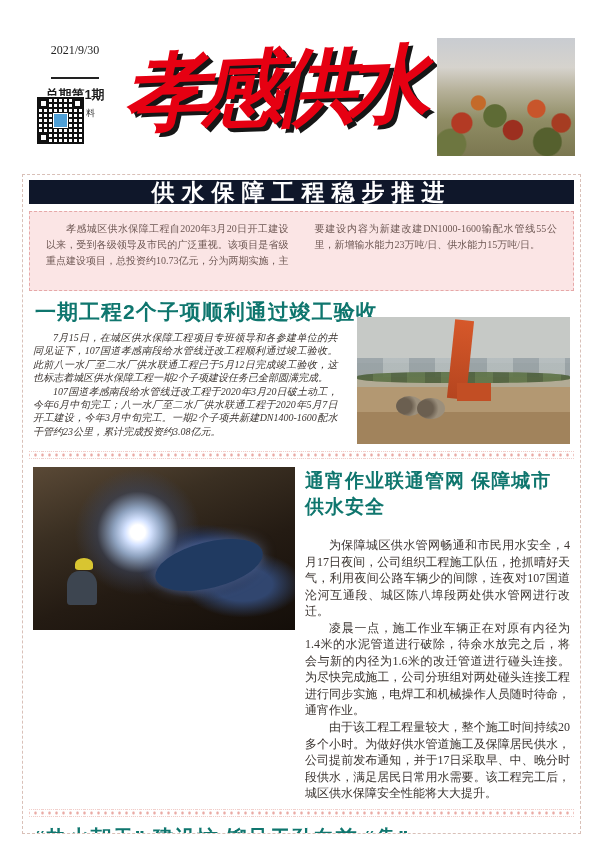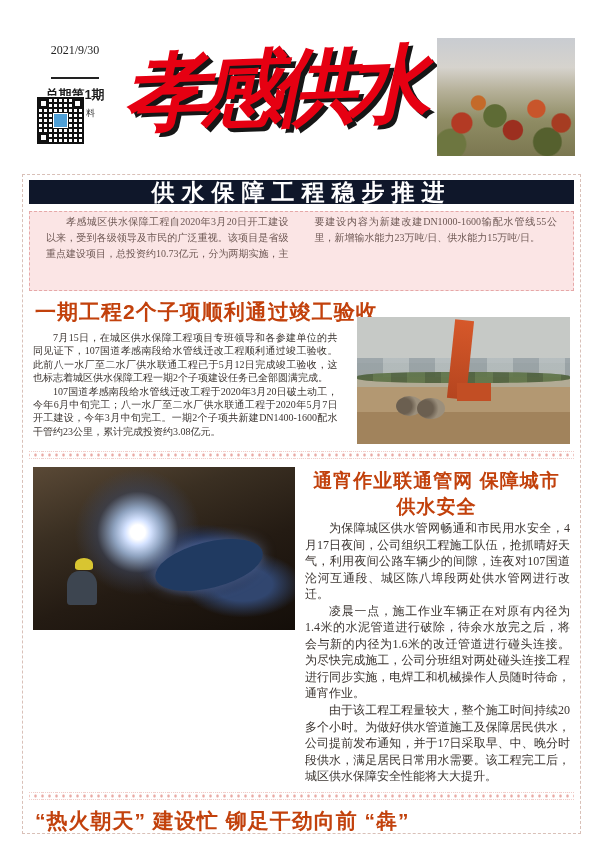--- a/index.html
+++ b/index.html
@@ -59,33 +59,33 @@
   
   .content { position:absolute; left:22px; top:174px; width:559px; height:660px;
     border:1px dashed #d9c0b8; padding:5px 6px 0 6px; background:#fff; overflow:hidden; }
 
   .banner { height:24px; background:#0f172a; color:#ffffff;
     display:flex; align-items:center; justify-content:center;
     font-family:"Liberation Sans","DejaVu Sans",sans-serif;
     font-weight:bold; font-size:23px; letter-spacing:7px; }
 
   .intro { margin-top:7px; background:#fbe5e5; border:1px dashed #e6a8a8;
-    padding:2px 16px 8px; column-count:2; column-gap:26px;
+    padding:9px 16px 8px; column-count:2; column-gap:26px;
     font-size:10px; line-height:1.6; color:#6d5753; text-align:justify; height:80px; overflow:hidden; }
   .intro p { text-indent:2em; }
 
   .article { padding:0 4px; }
   .headline { font-family:"Liberation Sans","DejaVu Sans",sans-serif;
-    font-weight:bold; color:#c2410c; letter-spacing:1px; }
+    font-weight:bold; color:#0f766e; letter-spacing:1px; }
   .h-left { font-size:21px; margin:7px 0 5px 2px; }
-  .h-right { font-size:19px; margin:5px 2px 0 0; text-align:center; }
+  .h-right { font-size:19px; margin:5px 2px 17px 0; text-align:left; }
   .body-text { font-size:10px; line-height:1.34; color:#3b3430; text-align:justify; }
   .body-text p { text-indent:2em; }
 
-  .a1-flex { display:flex; gap:20px; }
+  .a1-flex { display:flex; gap:20px;font-style:italic; }
   .a1-text { width:318px; }
   .a1-photo { width:222px; height:127px; margin-top:-14px; position:relative; overflow:hidden;
     background:linear-gradient(180deg,#c6c9c6 0 36%,#a9b0a6 36% 42%,#b2ab95 42% 55%,#b39872 55% 75%,#a1835c 75% 100%); }
   .a1-buildings { position:absolute; left:0; right:0; top:32%; height:15%;
     background:repeating-linear-gradient(90deg,#97a1a6 0 26px,#b4bcbe 26px 52px); opacity:.85; }
   .a1-trees { position:absolute; left:0; right:0; top:43%; height:9%;
     background:repeating-linear-gradient(90deg,#4d5f3a 0 16px,#5d7245 16px 34px); border-radius:40%; opacity:.9; }
   .a1-arm { position:absolute; left:44%; top:2%; width:9%; height:62%;
     background:linear-gradient(180deg,#d6582a,#b5451f); transform:rotate(6deg); }
   .a1-cab { position:absolute; left:47%; top:52%; width:16%; height:14%; background:#c24e24; }

